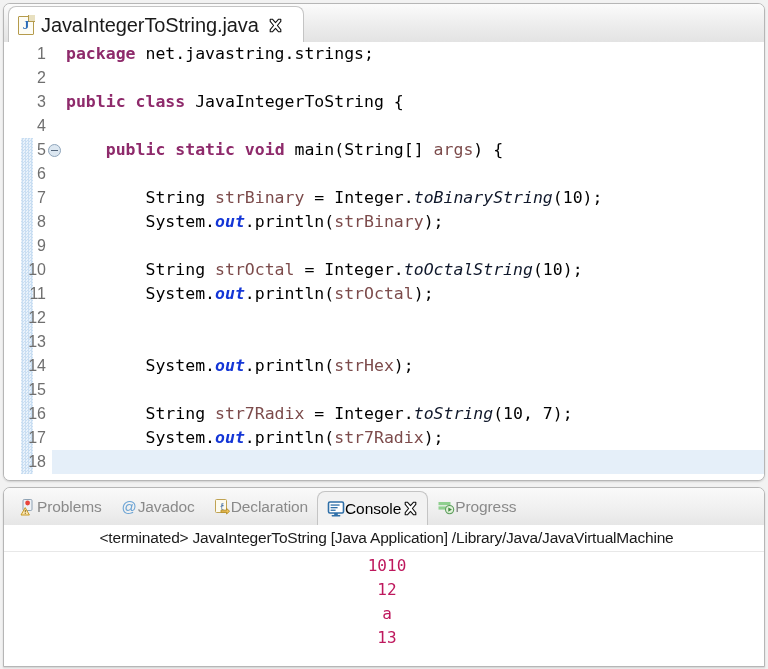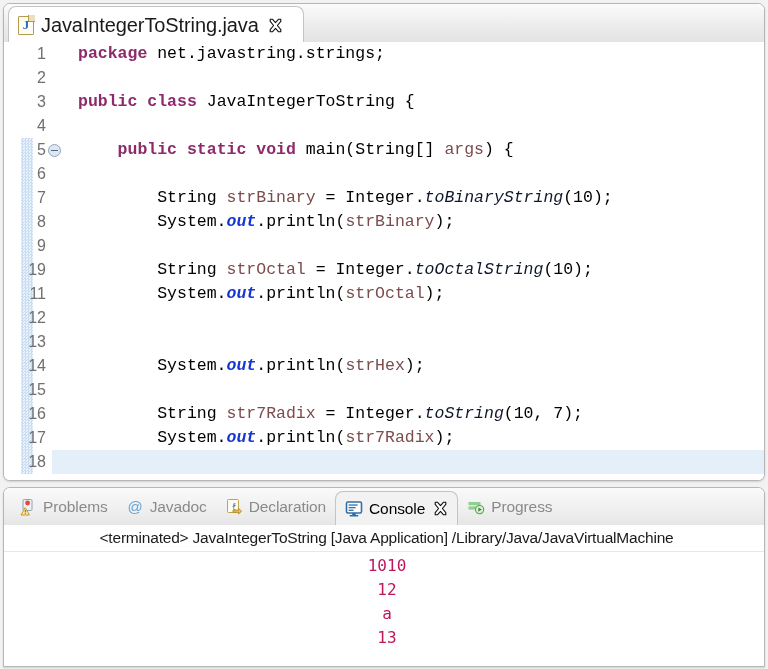--- a/index.html
+++ b/index.html
@@ -75,21 +75,21 @@
   }
   .row .fold {
     position: absolute; left: 44px; top: 6px; width: 13px; height: 13px;
     border: 1px solid #8fa5bb; border-radius: 50%;
     background: #dce7f1; box-sizing: border-box; z-index: 2;
   }
   .row .fold:after {
     content: ""; position: absolute; left: 2px; right: 2px; top: 5px;
     height: 1px; background: #53657a;
   }
-  .row .src { position: absolute; left: 74px; top: 0; white-space: pre; font-family: Liberation Mono, monospace; }
+  .row .src { position: absolute; left: 62px; top: 0; white-space: pre; }
   .current-hl {
     position: absolute; left: 48px; right: 0; height: 24px; background: #e5eff9; z-index: 0;
   }
 
   
   .kw   { color: #8e2a6b; font-weight: bold; }
   .plain{ color: #000000; }
   .var  { color: #7c4b4b; }
   .fld  { color: #1436d6; font-weight: bold; font-style: italic; }
   .smeth{ color: #0f172a; font-style: italic; }
@@ -103,21 +103,21 @@
     box-shadow: 0 1px 2px rgba(0,0,0,0.14);
     overflow: hidden; box-sizing: border-box;
   }
   .view-tabbar {
     position: relative; height: 37px;
     background: linear-gradient(to bottom, #fafafa 0%, #efefef 60%, #e6e6e6 100%);
     border-bottom: 1px solid #c8c8c8;
     display: flex; align-items: center; padding-left: 6px; gap: 0;
   }
   .vtab {
-    display: flex; align-items: center; gap: 6px; height: 37px;
+    display: flex; align-items: center; height: 37px;
     padding: 0 9px; box-sizing: border-box; white-space: nowrap;
   }
   .vtab .lbl { font-size: 15.5px; color: #8a8a8a; letter-spacing: -0.1px; }
   .vtab.active {
     background: #f2f2f2;
     border: 1px solid #c4c4c4; border-bottom: none;
     border-radius: 8px 8px 0 0;
     margin-top: 3px; height: 34px;
   }
   .vtab.active .lbl { color: #000000; }
@@ -168,21 +168,21 @@
       <div class="code-rows" id="code-rows">
           <div class="row"><span class="gutter">1</span><span class="src"><span class="kw">package </span><span class="plain">net.javastring.strings;</span></span></div>
           <div class="row"><span class="gutter">2</span><span class="src"></span></div>
           <div class="row"><span class="gutter">3</span><span class="src"><span class="kw">public class </span><span class="plain">JavaIntegerToString {</span></span></div>
           <div class="row"><span class="gutter">4</span><span class="src"></span></div>
           <div class="row"><span class="gutter">5</span><span class="fold"></span><span class="src"><span class="plain">    </span><span class="kw">public static void </span><span class="plain">main(String[] </span><span class="var">args</span><span class="plain">) {</span></span></div>
           <div class="row"><span class="gutter">6</span><span class="src"></span></div>
           <div class="row"><span class="gutter">7</span><span class="src"><span class="plain">        String </span><span class="var">strBinary</span><span class="plain"> = Integer.</span><span class="smeth">toBinaryString</span><span class="plain">(10);</span></span></div>
           <div class="row"><span class="gutter">8</span><span class="src"><span class="plain">        System.</span><span class="fld">out</span><span class="plain">.println(</span><span class="var">strBinary</span><span class="plain">);</span></span></div>
           <div class="row"><span class="gutter">9</span><span class="src"></span></div>
-          <div class="row"><span class="gutter">19</span><span class="src"><span class="plain">        String </span><span class="var">strOctal</span><span class="plain"> = Integer.</span><span class="smeth">toOctalString</span><span class="plain">(10);</span></span></div>
+          <div class="row"><span class="gutter">10</span><span class="src"><span class="plain">        String </span><span class="var">strOctal</span><span class="plain"> = Integer.</span><span class="smeth">toOctalString</span><span class="plain">(10);</span></span></div>
           <div class="row"><span class="gutter">11</span><span class="src"><span class="plain">        System.</span><span class="fld">out</span><span class="plain">.println(</span><span class="var">strOctal</span><span class="plain">);</span></span></div>
           <div class="row"><span class="gutter">12</span><span class="src"></span></div>
           <div class="row"><span class="gutter">13</span></div>
           <div class="row"><span class="gutter">14</span><span class="src"><span class="plain">        System.</span><span class="fld">out</span><span class="plain">.println(</span><span class="var">strHex</span><span class="plain">);</span></span></div>
           <div class="row"><span class="gutter">15</span><span class="src"></span></div>
           <div class="row"><span class="gutter">16</span><span class="src"><span class="plain">        String </span><span class="var">str7Radix</span><span class="plain"> = Integer.</span><span class="smeth">toString</span><span class="plain">(10, 7);</span></span></div>
           <div class="row"><span class="gutter">17</span><span class="src"><span class="plain">        System.</span><span class="fld">out</span><span class="plain">.println(</span><span class="var">str7Radix</span><span class="plain">);</span></span></div>
           <div class="row current" style="background: transparent;"><div class="current-hl"></div><span class="gutter">18</span><span class="src"></span></div>
         </div>
     </div>

